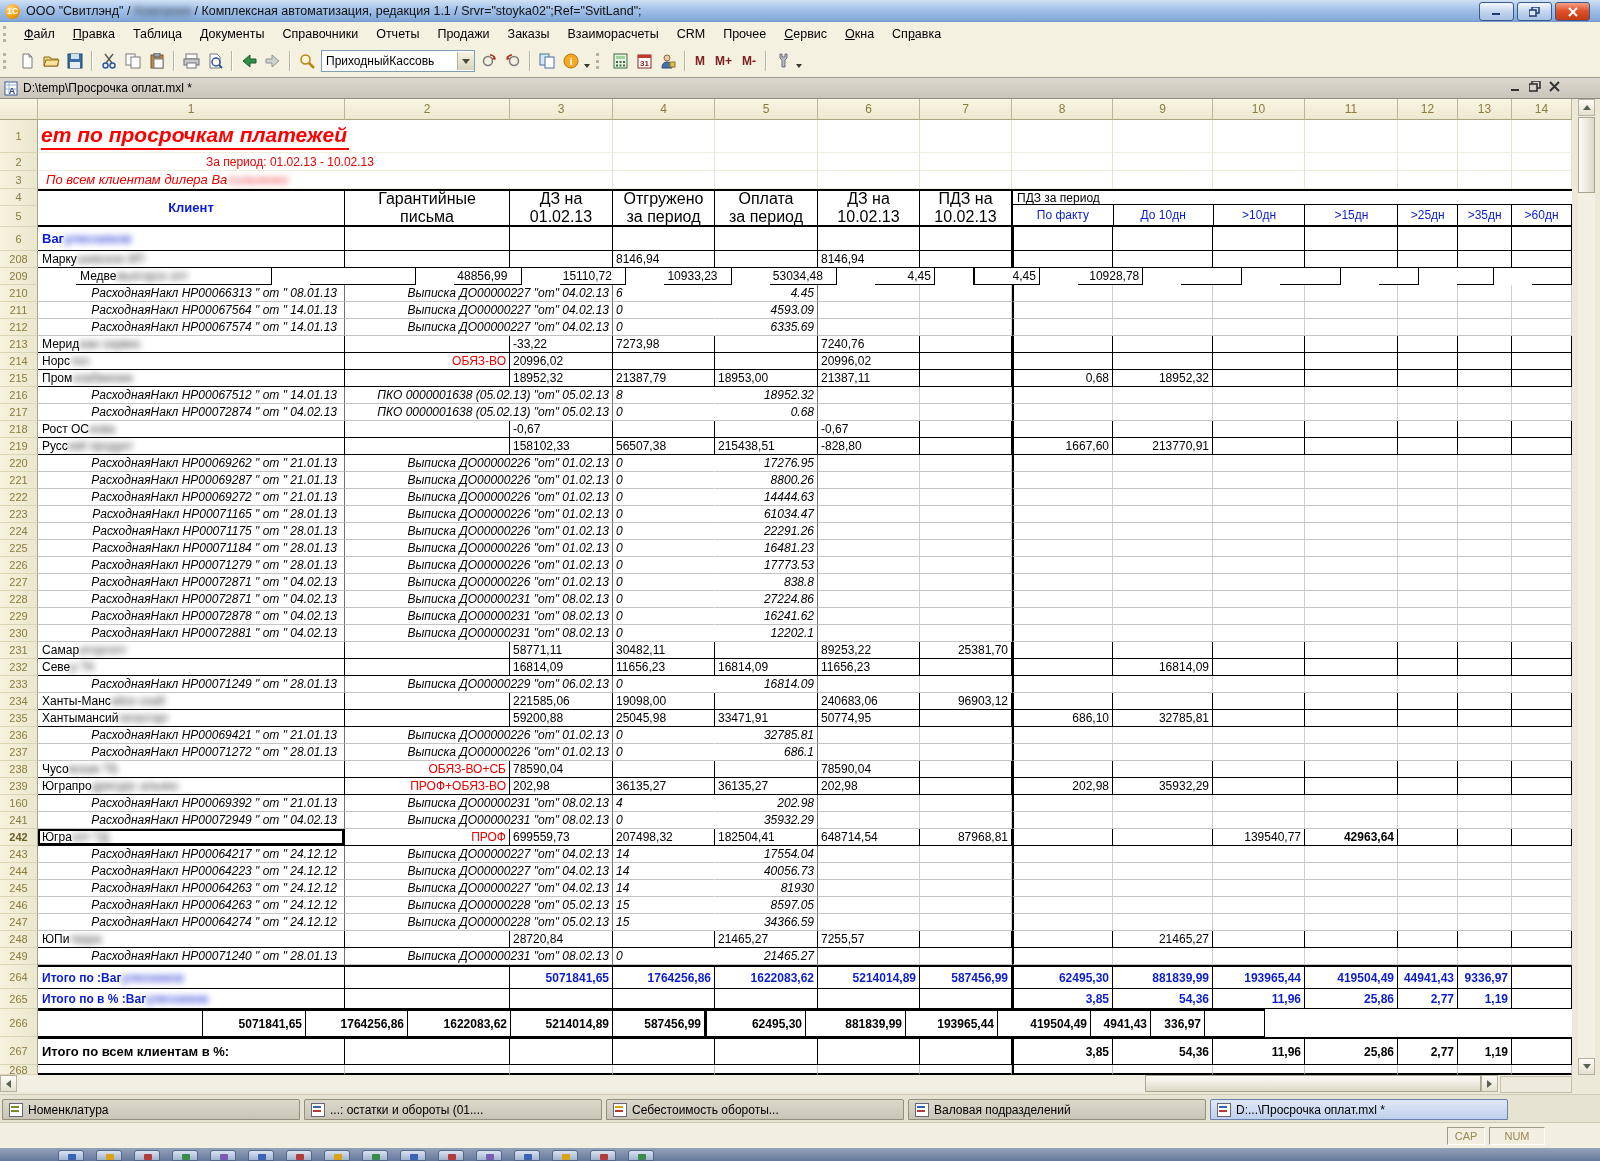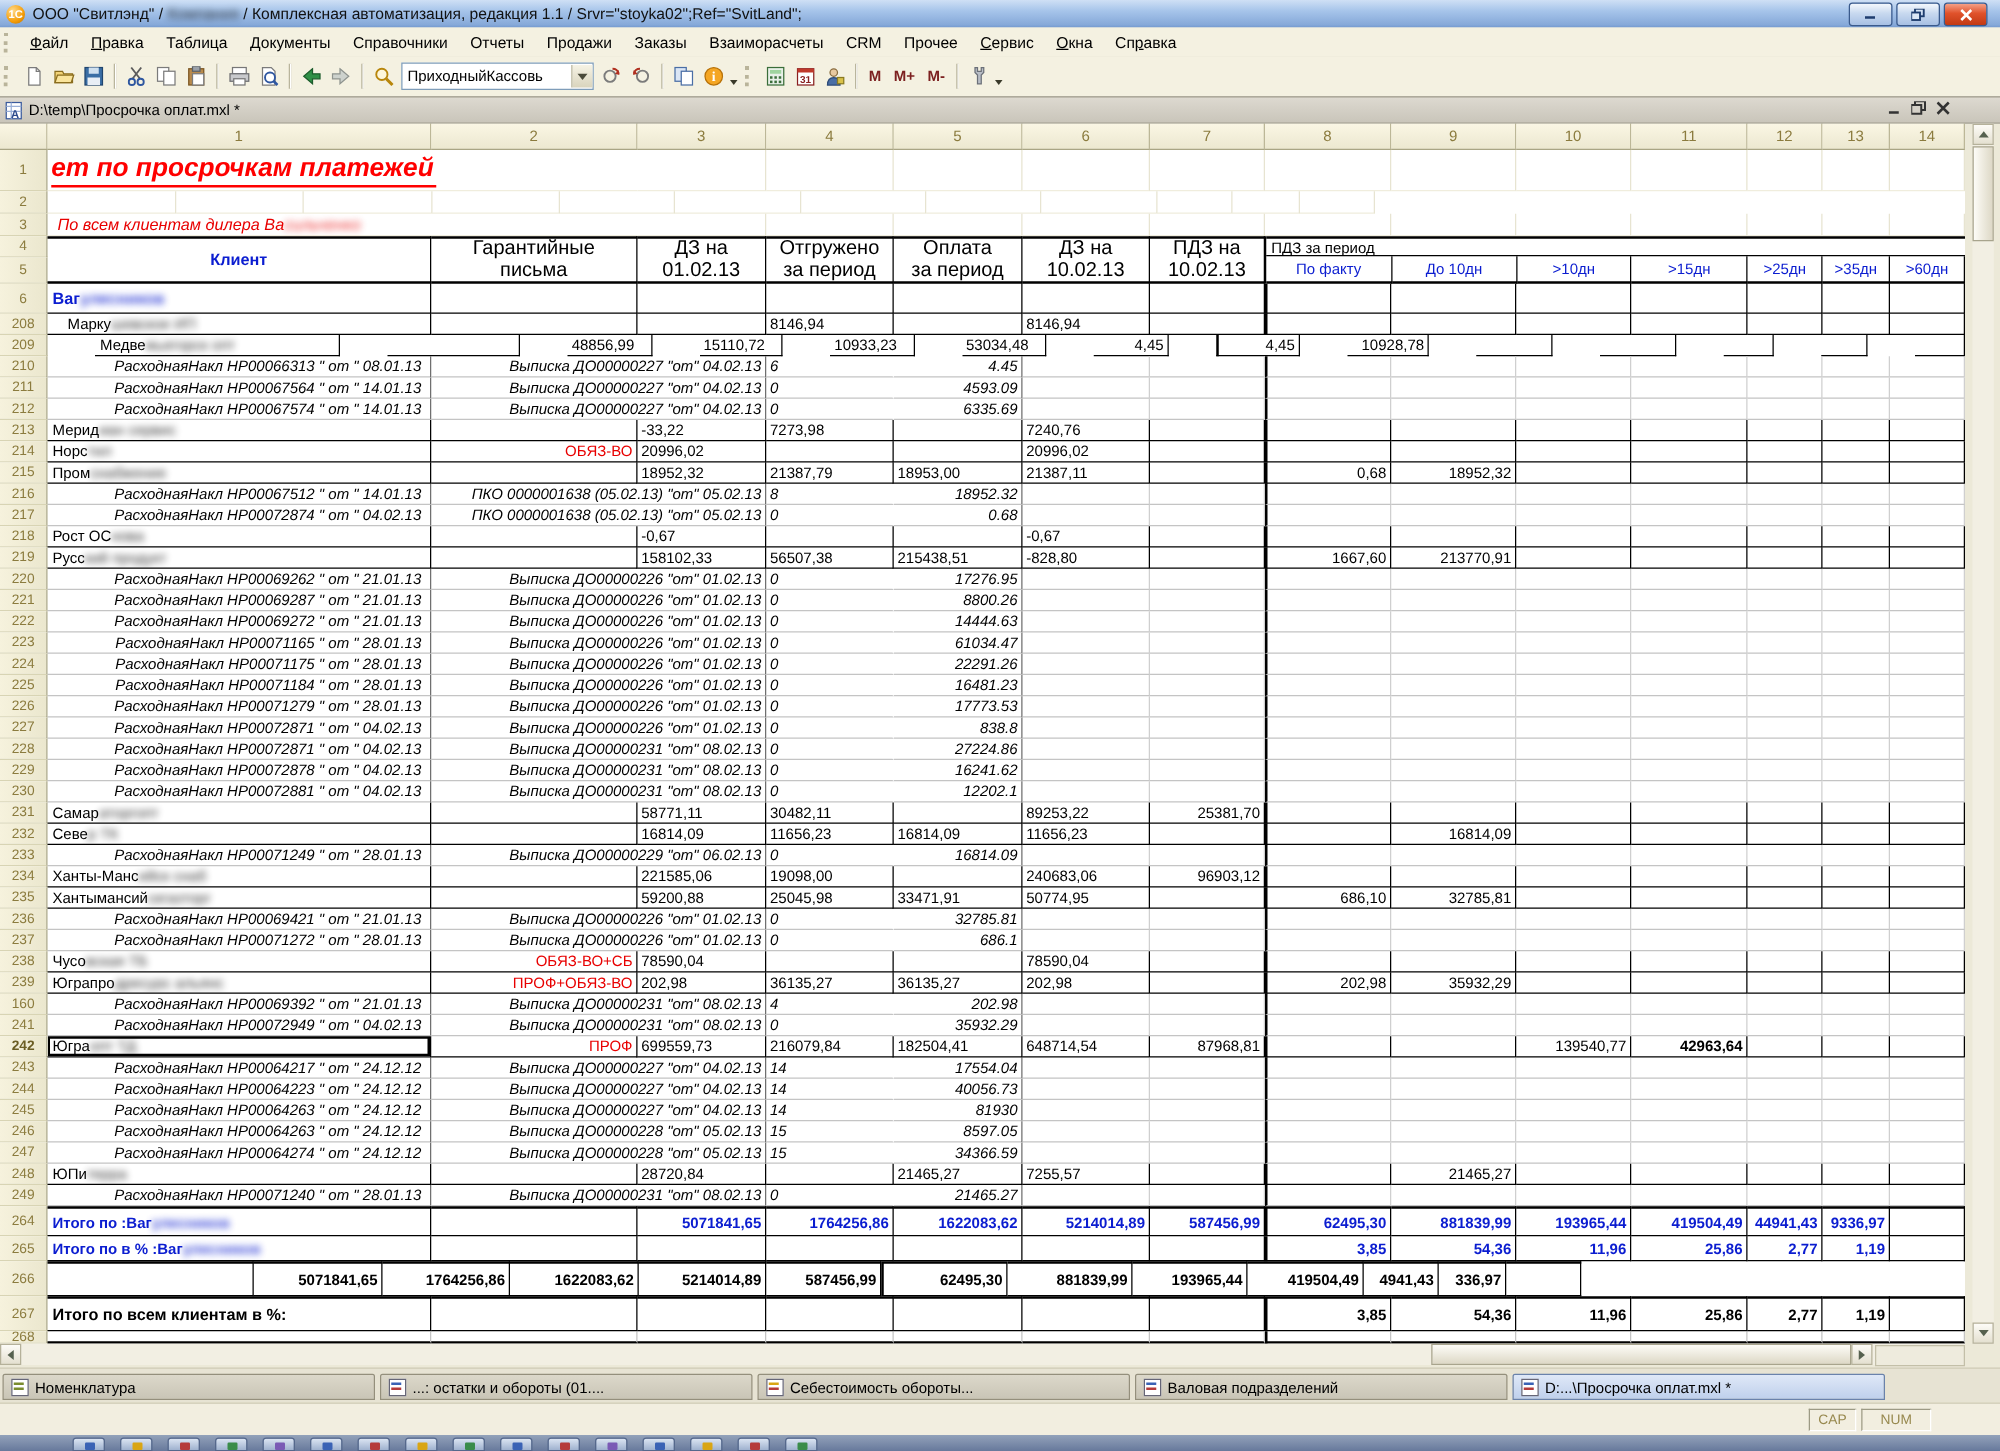--- a/index.html
+++ b/index.html
@@ -372,20 +372,23 @@
           <div class="c " style="width: 101px;"></div>
           <div class="c " style="width: 100px;"></div>
           <div class="c " style="width: 92px;"></div>
           <div class="c " style="width: 93px;"></div>
           <div class="c " style="width: 60px;"></div>
           <div class="c " style="width: 54px;"></div>
           <div class="c " style="width: 60px;"></div>
         </div>
         <div class="row subtitle free" style="height: 18px;">
           <div class="rh">2</div>
+          <div class="c al" style="width: 472px; overflow: visible; padding-left: 168px; border-right: none;">
+            <span class="sub-red">За период: 01.02.13 - 10.02.13</span>
+          </div>
           <div class="c " style="width: 103px;"></div>
           <div class="c " style="width: 102px;"></div>
           <div class="c " style="width: 103px;"></div>
           <div class="c " style="width: 102px;"></div>
           <div class="c " style="width: 92px;"></div>
           <div class="c " style="width: 101px;"></div>
           <div class="c " style="width: 100px;"></div>
           <div class="c " style="width: 92px;"></div>
           <div class="c " style="width: 93px;"></div>
           <div class="c " style="width: 60px;"></div>
@@ -457,21 +460,21 @@
           <div class="c t8 ar " style="width: 101px;"></div>
           <div class="c ar " style="width: 100px;"></div>
           <div class="c ar " style="width: 92px;"></div>
           <div class="c ar " style="width: 93px;"></div>
           <div class="c ar " style="width: 60px;"></div>
           <div class="c ar " style="width: 54px;"></div>
           <div class="c ar " style="width: 60px;"></div>
         </div>
         <div class="row client" style="height: 17px;">
           <div class="rh">208</div>
-          <div class="c al" style="width: 307px; padding-left: 16px;">
+          <div class="c al" style="width: 307px; padding-left: 4px;">
             <span class="">Марку</span>
             <span class="blurred ">шевское ИП</span>
           </div>
           <div class="c ar " style="width: 165px;"></div>
           <div class="c al " style="width: 103px;"></div>
           <div class="c al " style="width: 102px;">8146,94</div>
           <div class="c al " style="width: 103px;"></div>
           <div class="c al " style="width: 102px;">8146,94</div>
           <div class="c ar " style="width: 92px;"></div>
           <div class="c t8 ar " style="width: 101px;"></div>
@@ -1059,21 +1062,21 @@
           <div class="c " style="width: 60px;"></div>
         </div>
         <div class="row client" style="height: 17px;">
           <div class="rh cur">242</div>
           <div class="c al sel" style="width: 307px; padding-left: 4px;">
             <span class="">Югра</span>
             <span class="blurred ">опт ТД</span>
           </div>
           <div class="c ar flagred " style="width: 165px;">ПРОФ</div>
           <div class="c al " style="width: 103px;">699559,73</div>
-          <div class="c al " style="width: 102px;">216079,84</div>
+          <div class="c al " style="width: 102px;">207498,32</div>
           <div class="c al " style="width: 103px;">182504,41</div>
           <div class="c al " style="width: 102px;">648714,54</div>
           <div class="c ar " style="width: 92px;">87968,81</div>
           <div class="c t8 ar " style="width: 101px;"></div>
           <div class="c ar " style="width: 100px;"></div>
           <div class="c ar " style="width: 92px;">139540,77</div>
           <div class="c ar " style="width: 93px; font-weight: bold;">42963,64</div>
           <div class="c ar " style="width: 60px;"></div>
           <div class="c ar " style="width: 54px;"></div>
           <div class="c ar " style="width: 60px;"></div>

